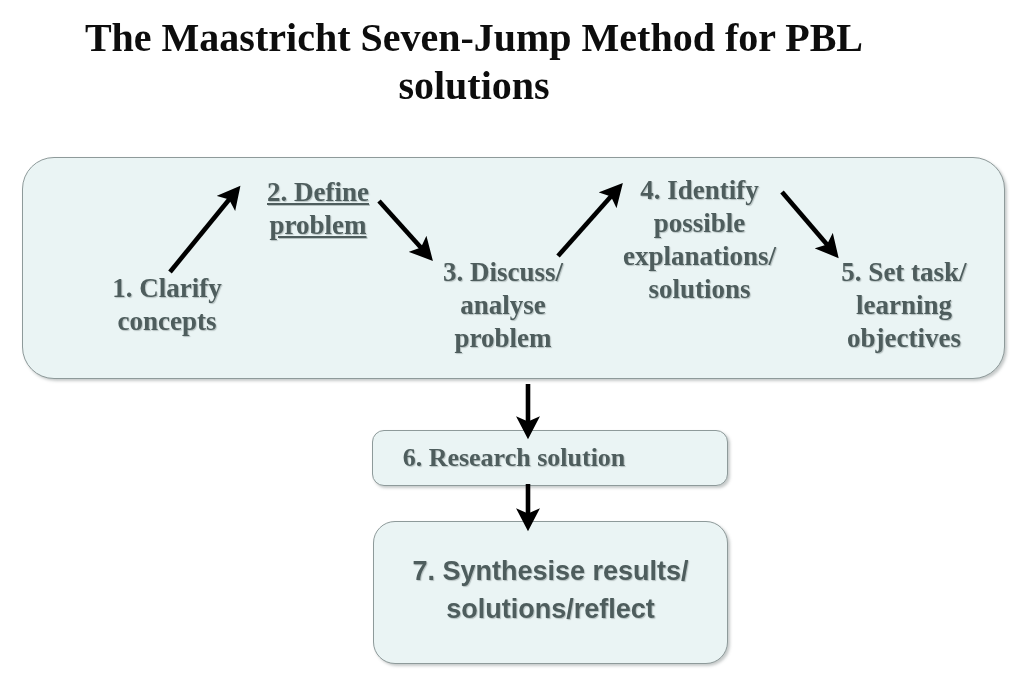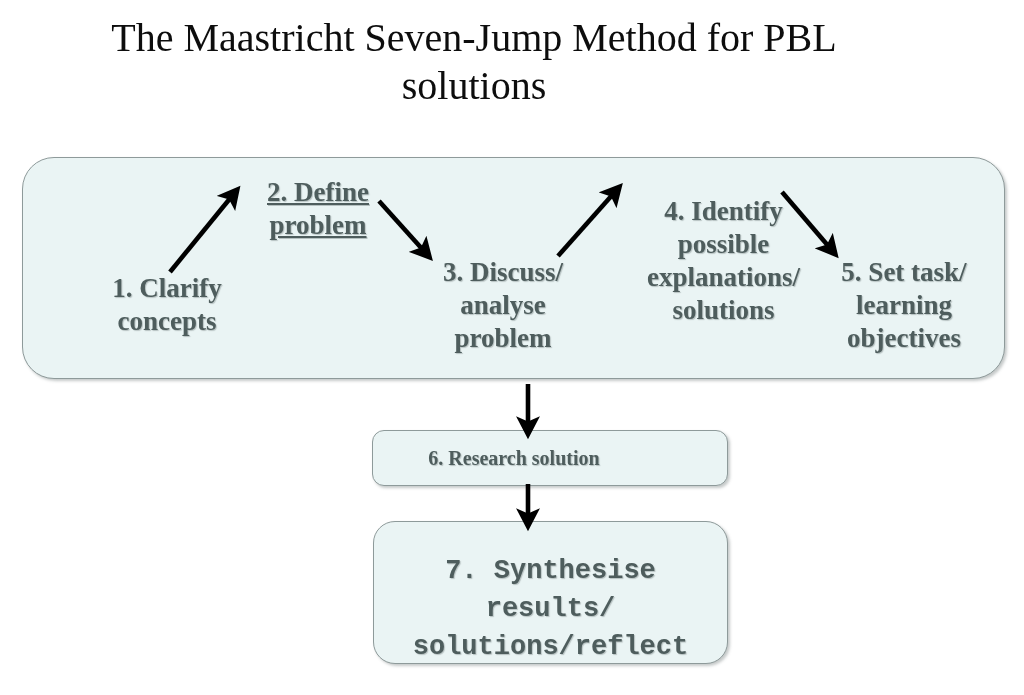--- a/index.html
+++ b/index.html
@@ -19,21 +19,21 @@
   
   #title {
     position: absolute;
     left: 0;
     top: 14px;
     width: 948px;
     text-align: center;
     color: #0d0d0d;
     font-family: "Liberation Serif", "DejaVu Serif", serif;
     font-size: 40px;
-    font-weight: 400;
+    font-weight: 700;
     line-height: 48px;
     letter-spacing: 0px;
   }
   #title .line2 { display: block; }
 
   
   .boxshape {
     position: absolute;
     background: #eaf4f4;
     border: 1.6px solid #8e9a9a;
@@ -59,61 +59,61 @@
     font-size: 27px;
     line-height: 33px;
     text-align: center;
     white-space: pre-line;
     text-shadow: 1px 1px 1px rgba(120,130,130,0.45);
   }
 
   #step1 { left: 72px;  top: 272px; width: 190px; }
   #step2 { left: 238px; top: 176px; width: 160px; text-decoration: underline; }
   #step3 { left: 412px; top: 256px; width: 182px; }
-  #step4 { left: 616px; top: 174px; width: 215px; margin-top: 21px; }
+  #step4 { left: 592px; top: 174px; width: 215px; }
   #step5 { left: 812px; top: 256px; width: 184px; }
 
   
   #box6 {
     left: 372px;
     top: 430px;
     width: 356px;
     height: 56px;
     border-radius: 12px;
   }
   #box6-label {
     position: absolute;
     left: 372px;
     top: 441px;
     width: 284px;
     text-align: center;
     color: #4e5d5d;
     font-family: "Liberation Serif", "DejaVu Serif", serif;
     font-weight: bold;
-    font-size: 20px;
+    font-size: 26px;
     line-height: 34px;
     text-shadow: 1px 1px 1px rgba(120,130,130,0.45);
   }
 
   
   #box7 {
     left: 373px;
     top: 521px;
     width: 355px;
     height: 143px;
     border-radius: 22px;
   }
   #box7-label {
     position: absolute;
     left: 373px;
     top: 552px;
     width: 355px;
     text-align: center;
     color: #4e5d5d;
-    font-family: Liberation Mono, monospace;
+    font-family: Liberation Sans, sans-serif;
     font-weight: bold;
     font-size: 27px;
     line-height: 38px;
     white-space: pre-line;
     text-shadow: 1px 1px 1px rgba(120,130,130,0.45);
   }
 
   
   #arrows {
     position: absolute;

